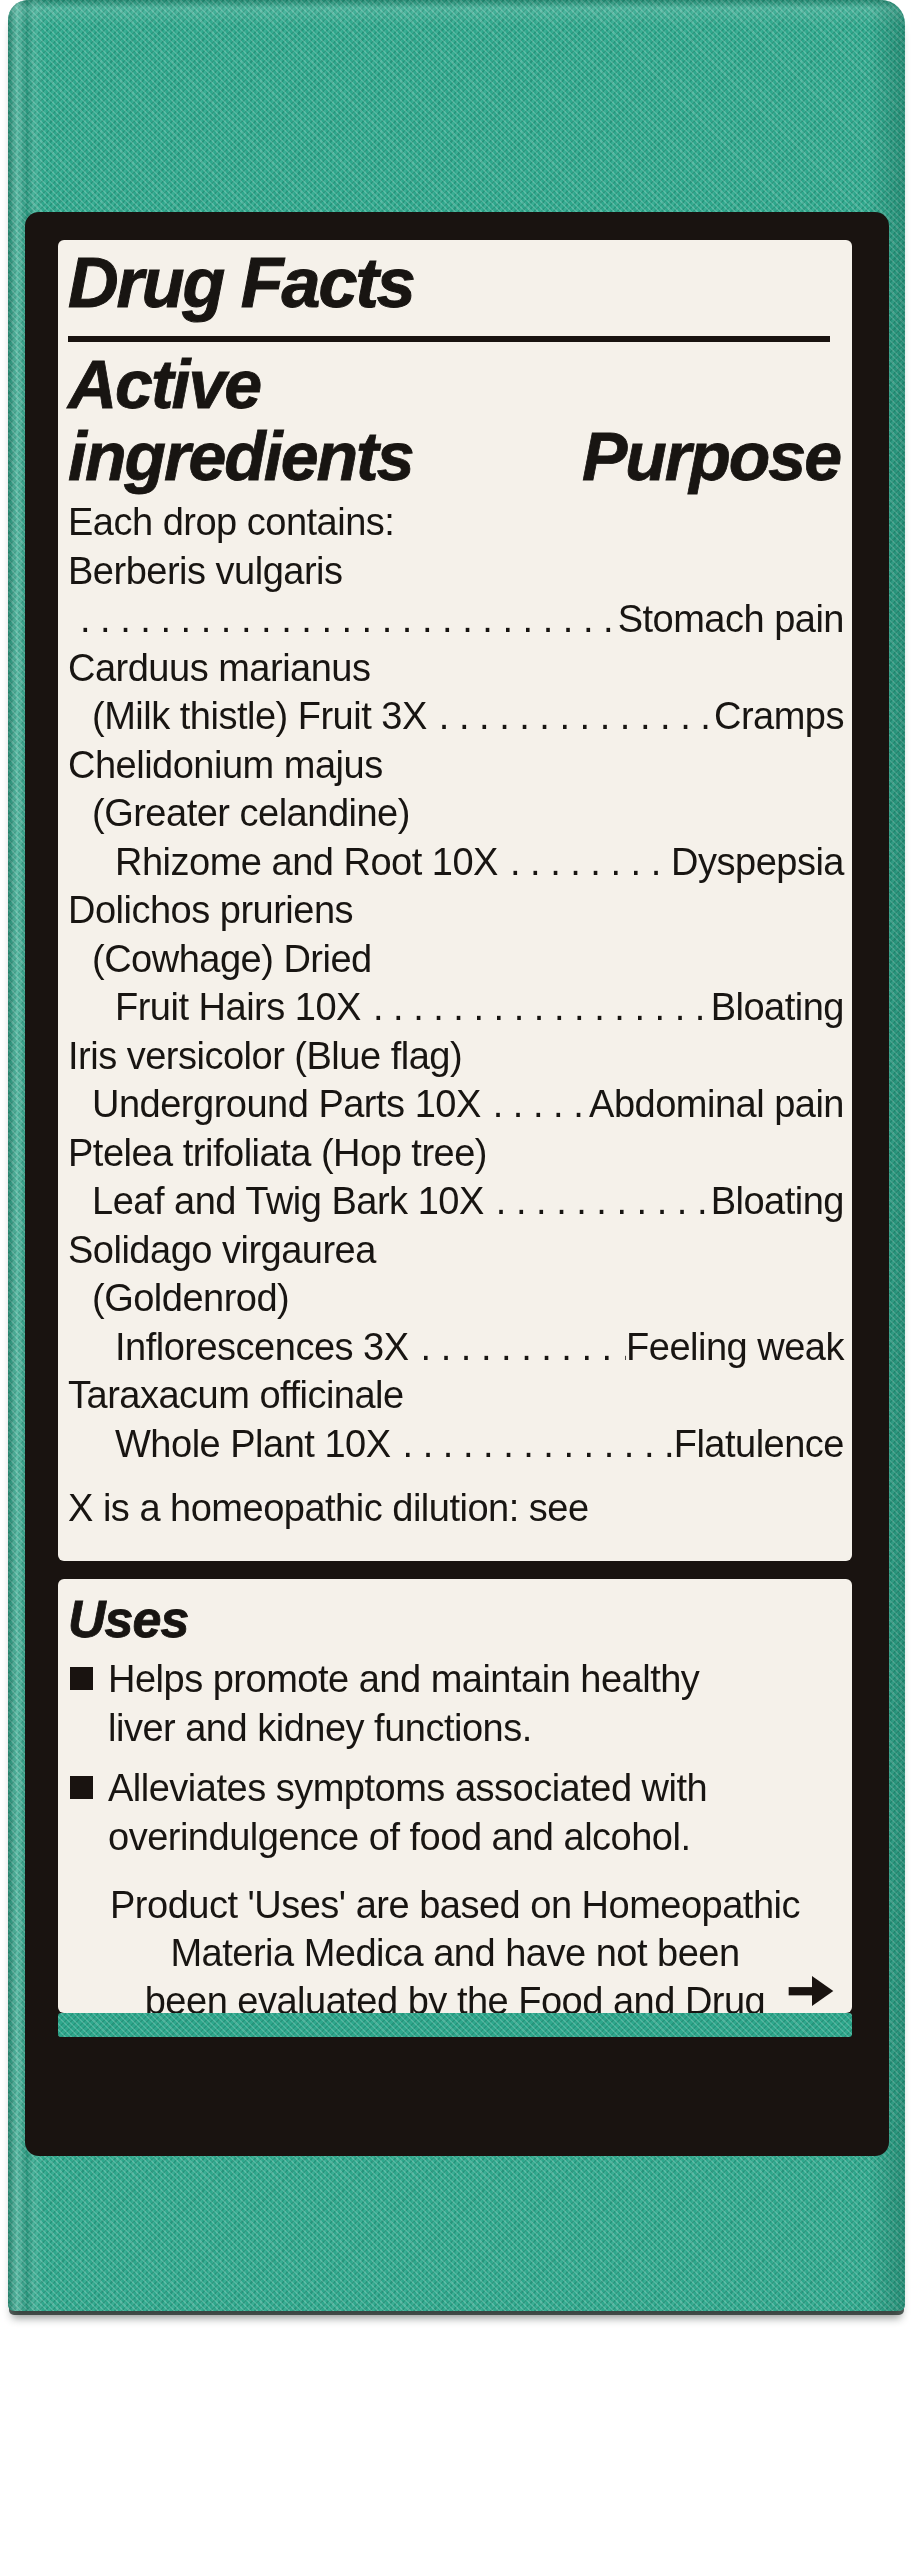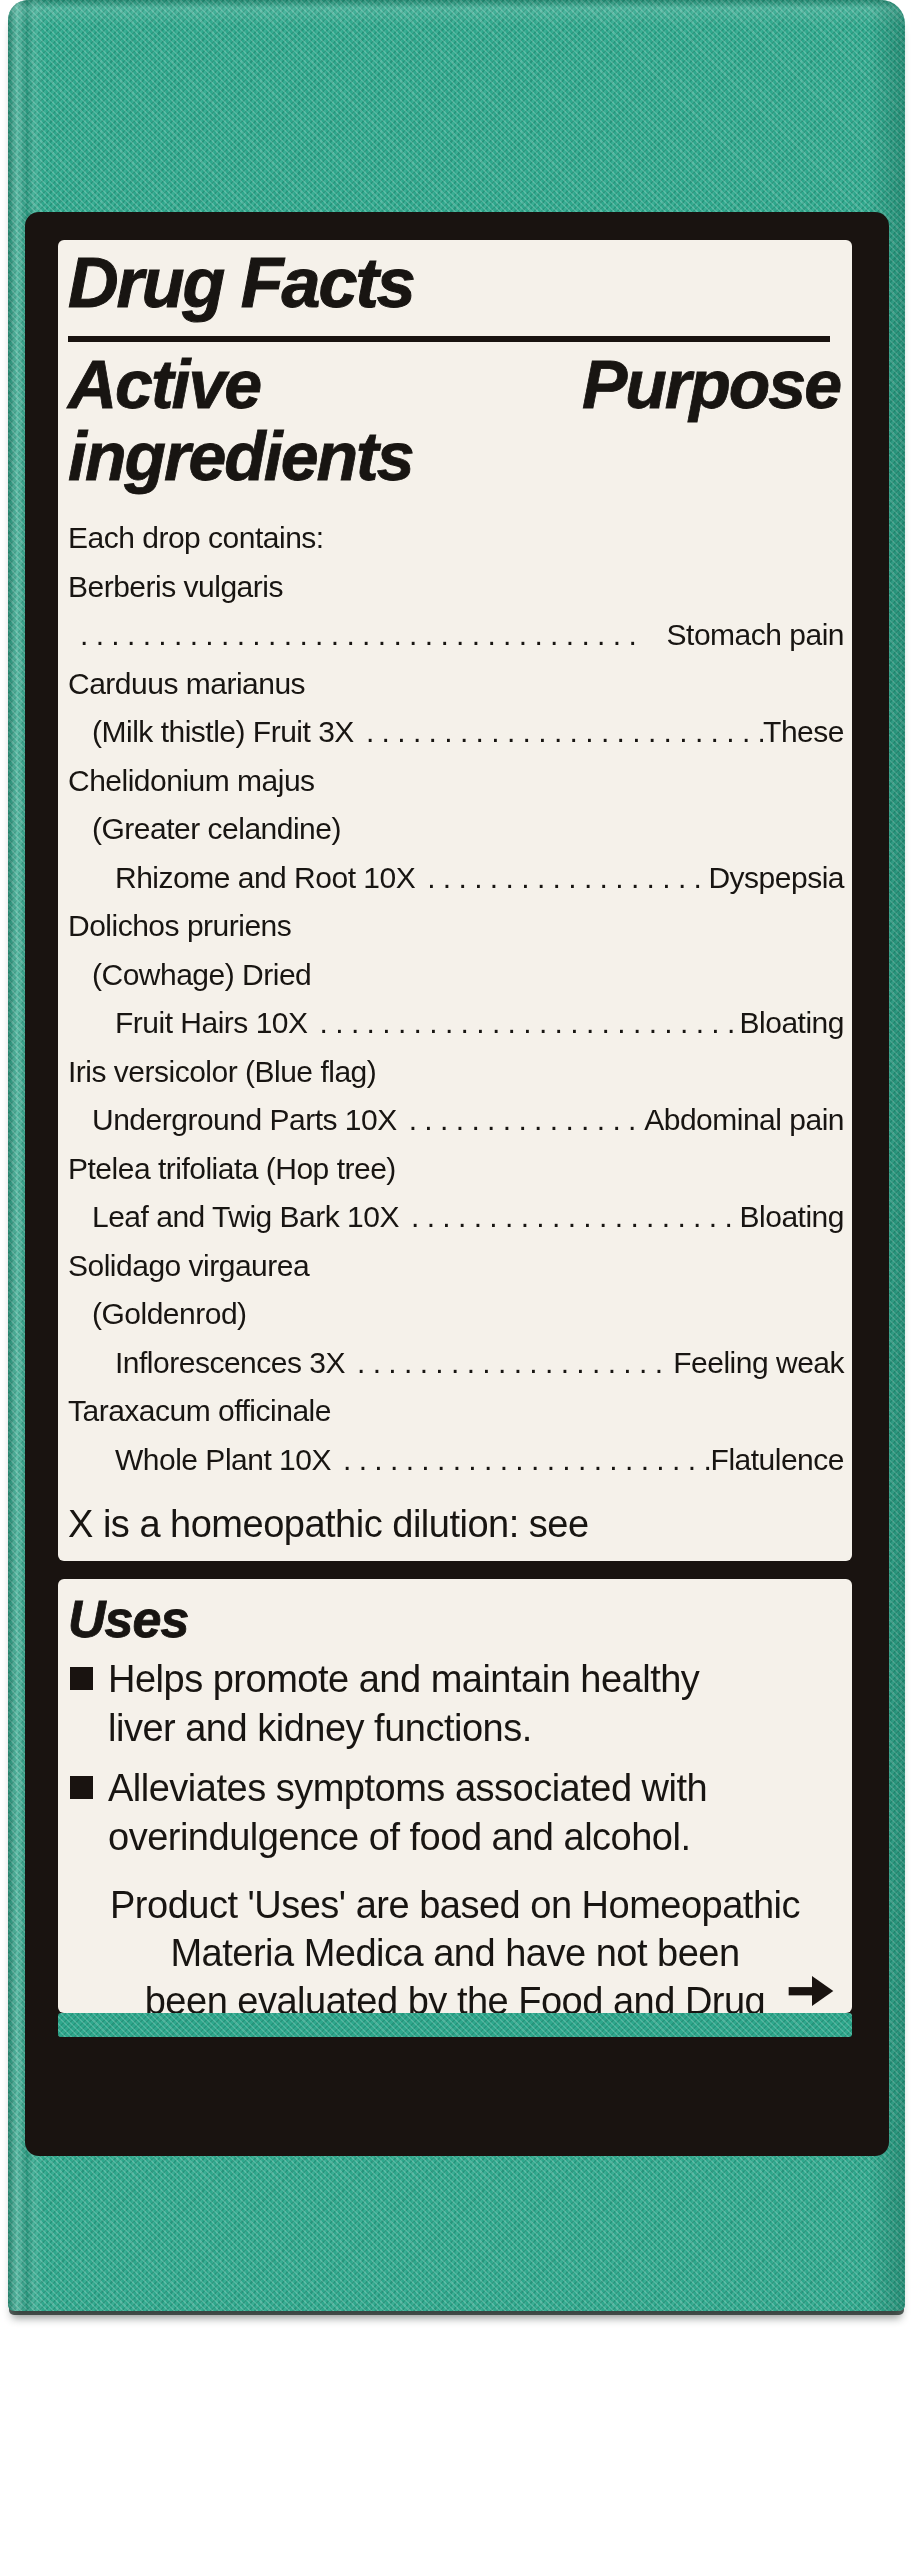--- a/index.html
+++ b/index.html
@@ -52,26 +52,26 @@
       repeating-linear-gradient(-45deg, rgba(8,76,58,0.20) 0px, rgba(8,76,58,0.20) 1.5px, rgba(8,76,58,0) 1.5px, rgba(8,76,58,0) 4.5px);
   }
   
   .df-title{
     font-style:italic;font-weight:700;font-size:70px;line-height:74px;
     letter-spacing:-2px;margin:2px 0 0 0;
     -webkit-text-stroke:1px currentColor;
   }
   .rule{height:6px;background:var(--border-black,#191310);margin:16px 14px 0 0;}
   .col-hdr{
-    display:flex;justify-content:space-between;align-items:flex-start;
+    display:flex;justify-content:space-between;align-items:flex-end;
     font-style:italic;font-weight:700;font-size:68px;line-height:72px;
     letter-spacing:-2px;margin:6px 4px 0 0;
     -webkit-text-stroke:0.8px currentColor;
   }
-  .ing-list{margin-top:22px;font-size:30px;line-height:48.5px;letter-spacing:-0.5px;}
+  .ing-list{margin-top:6px;font-size:38px;line-height:48.5px;letter-spacing:-0.5px;}
   .row{display:flex;align-items:baseline;}
   .row .t{white-space:nowrap;flex:none;}
   .row.i1 .t{padding-left:24px;}
   .row.i2 .t{padding-left:47px;}
   .leader{flex:1 1 auto;overflow:hidden;white-space:nowrap;padding:0 6px 0 12px;}
   .purpose{white-space:nowrap;flex:none;}
   .note{margin-top:16px;font-size:38px;line-height:49px;letter-spacing:-0.5px;}
   .note div{white-space:nowrap;}
   .uses-title{
     font-style:italic;font-weight:700;font-size:52px;line-height:52px;
@@ -112,21 +112,21 @@
           <div class="row i1">
             <span class="leader">. . . . . . . . . . . . . . . . . . . . . . . . . . . . . . . . . . . .</span>
             <span class="purpose">Stomach pain</span>
           </div>
           <div class="row i0">
             <span class="t">Carduus marianus</span>
           </div>
           <div class="row i1">
             <span class="t">(Milk thistle) Fruit 3X</span>
             <span class="leader">. . . . . . . . . . . . . . . . . . . . . . . . . . . . . . . . . . . .</span>
-            <span class="purpose">These</span>
+            <span class="purpose">Cramps</span>
           </div>
           <div class="row i0">
             <span class="t">Chelidonium majus</span>
           </div>
           <div class="row i1">
             <span class="t">(Greater celandine)</span>
           </div>
           <div class="row i2">
             <span class="t">Rhizome and Root 10X</span>
             <span class="leader">. . . . . . . . . . . . . . . . . . . . . . . . . . . . . . . . . . . .</span>

